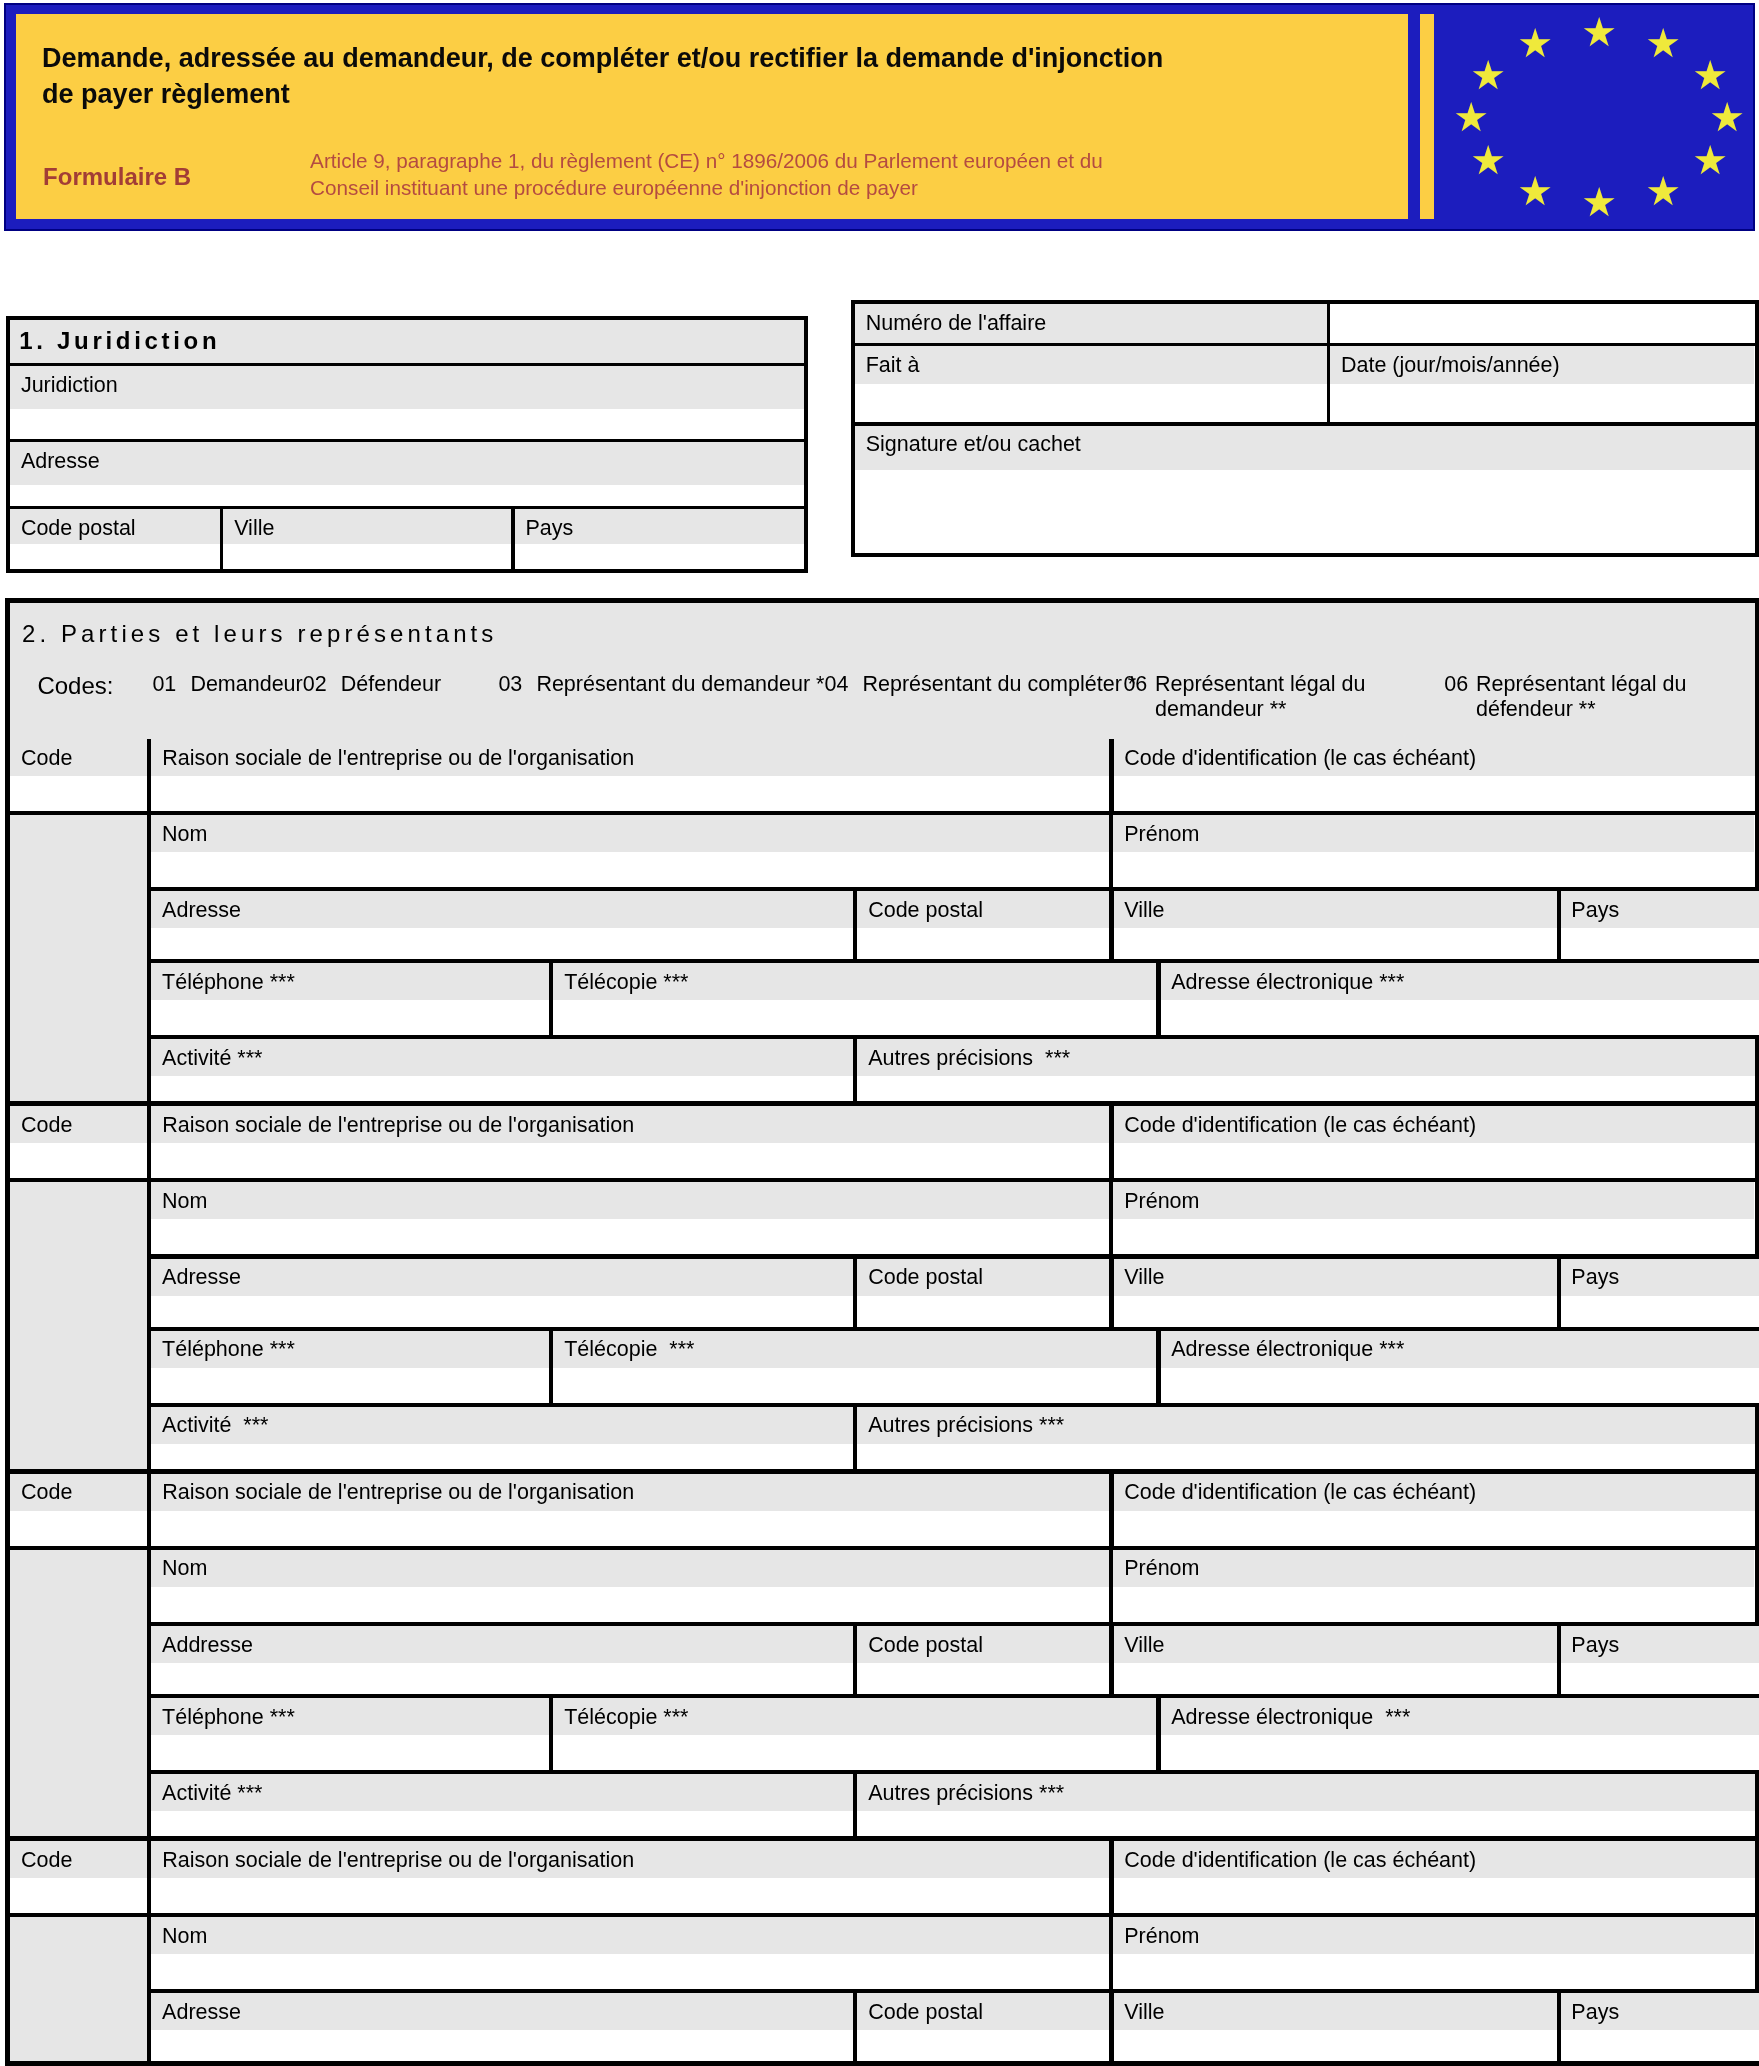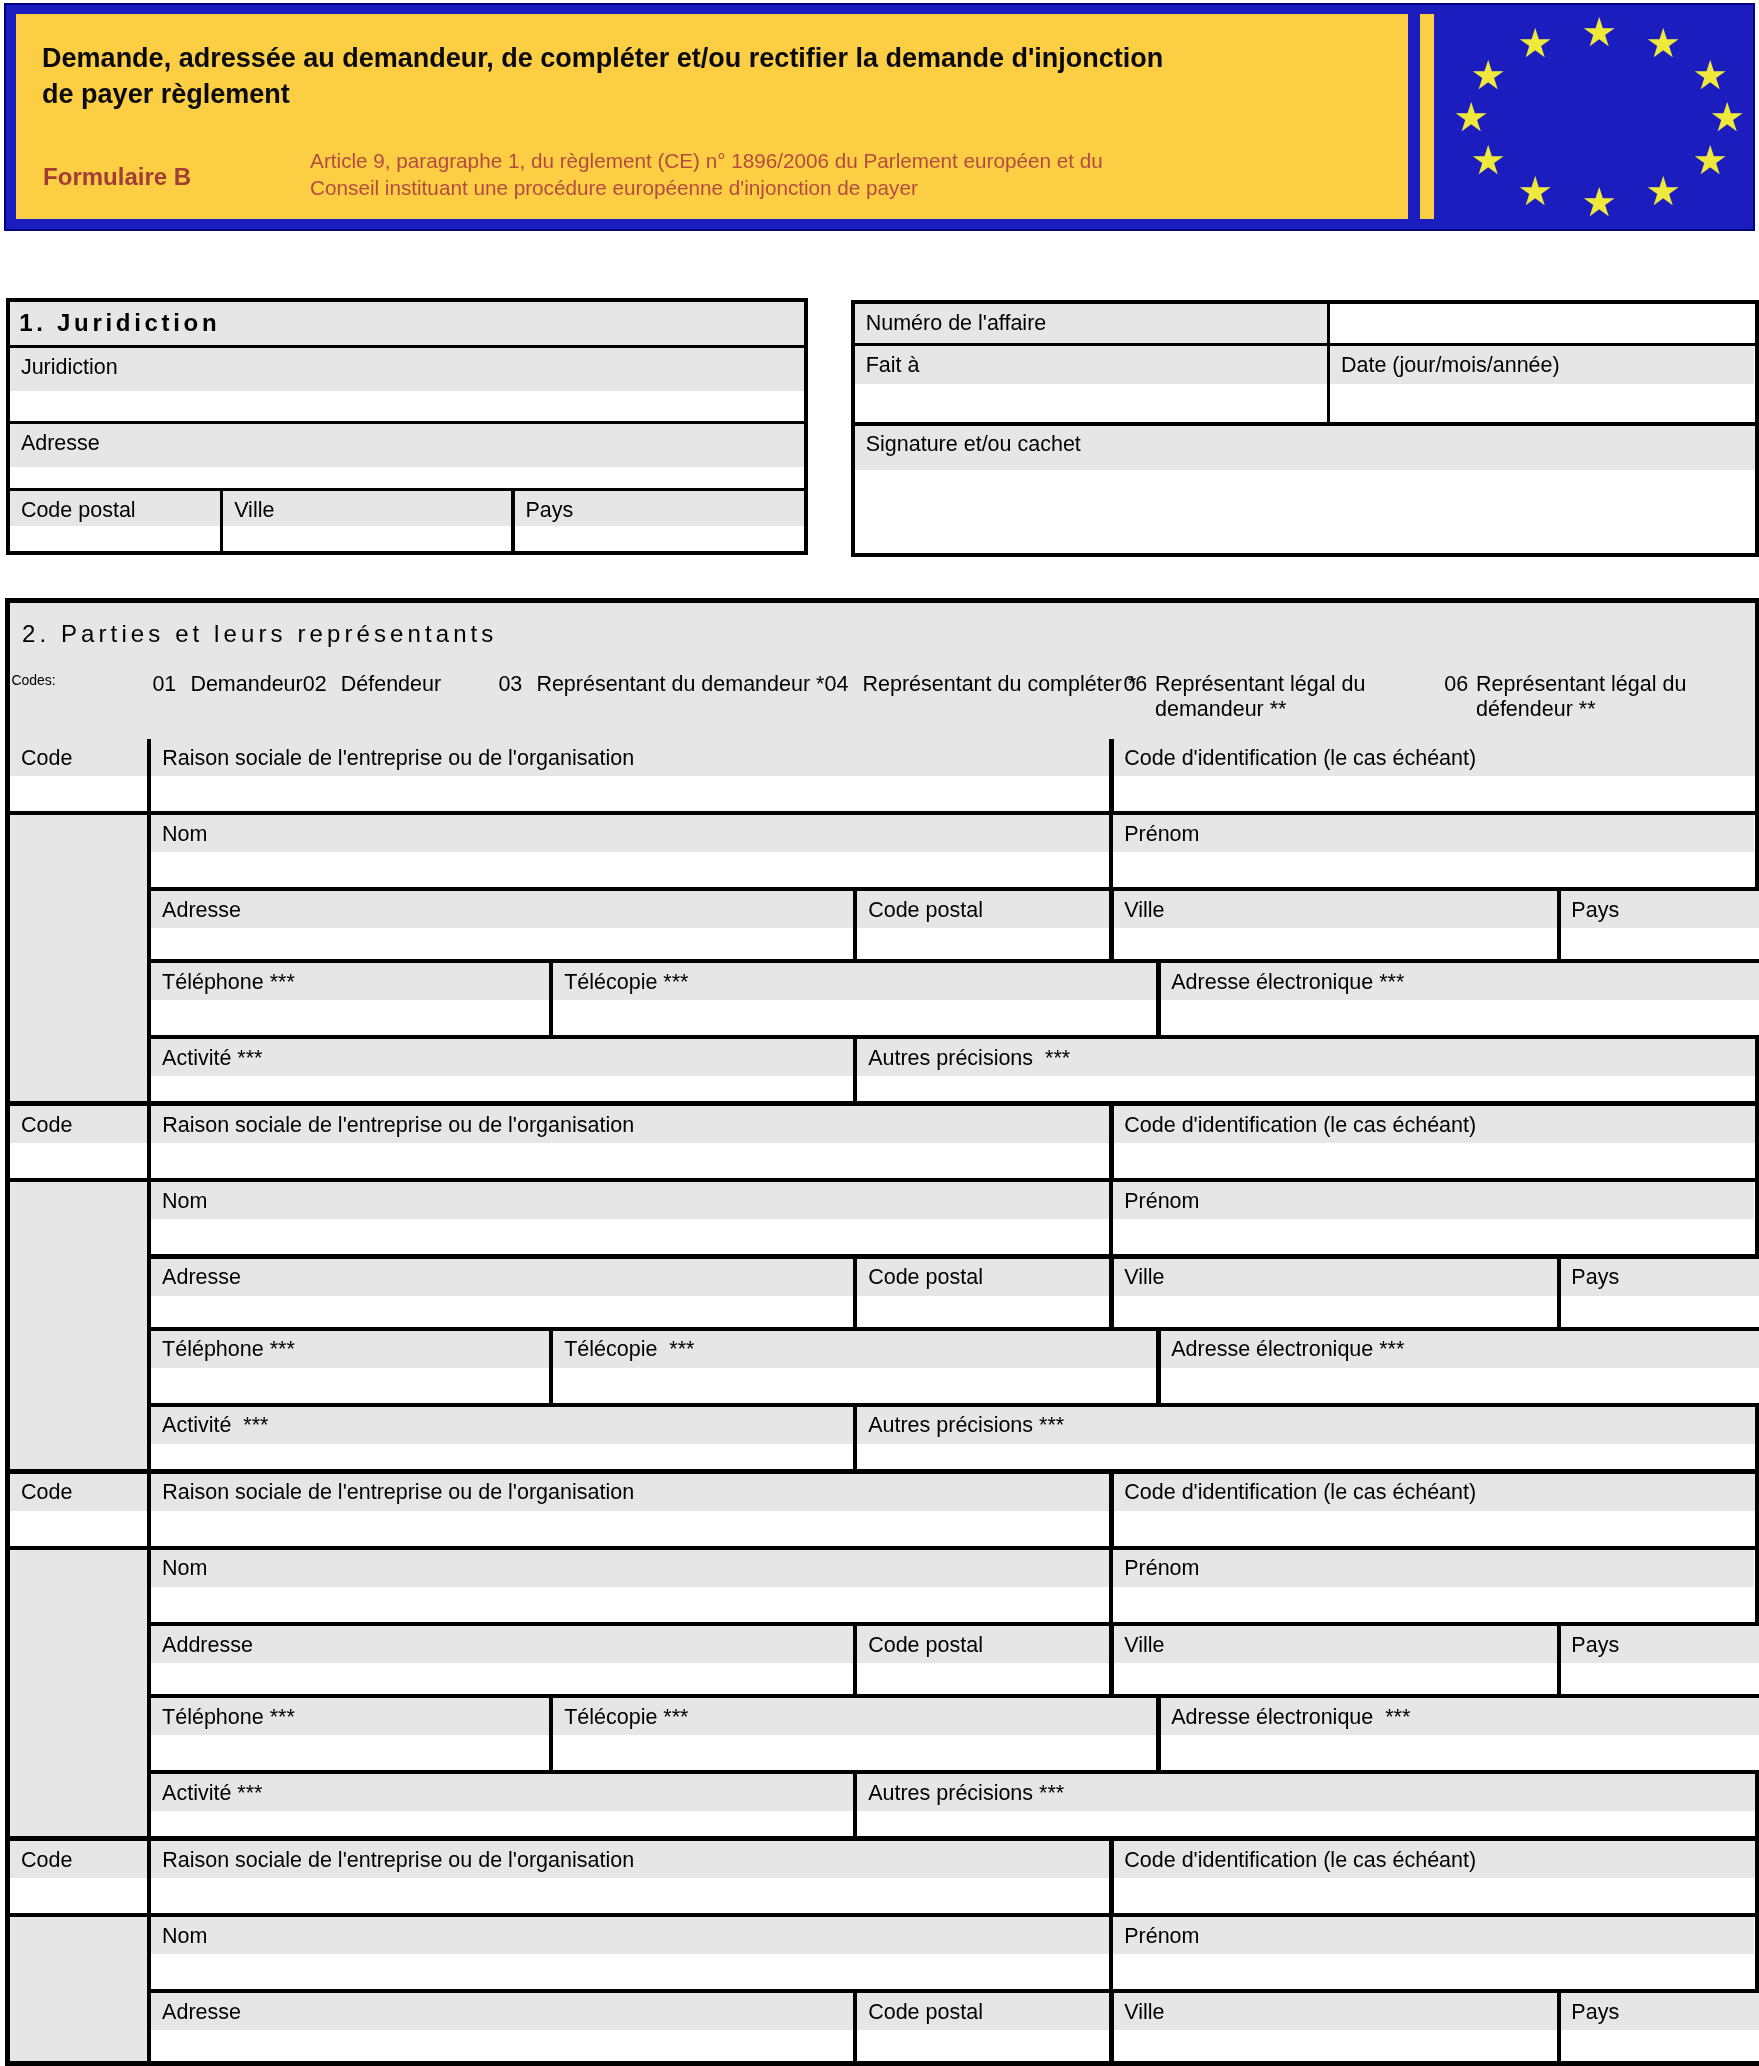--- a/index.html
+++ b/index.html
@@ -29,21 +29,21 @@
   .secbox{position:absolute;border:4.1px solid #000;background:#fff;box-sizing:border-box}
   .sec-title{font-size:24px;font-weight:bold;letter-spacing:3.7px;padding:7.4px 0 0 9px;white-space:pre}
   
   .wcp1{width:210px}.wvil1{width:288px}.wpay1{width:289px}
   
   .wnl{width:472px}.wnr{width:424px}
   
   #sec2{position:absolute;left:5.4px;top:598px;width:1755px;border:5px solid #000;background:#fff;box-sizing:border-box}
   #s2head{position:relative;height:136px;background:#e6e6e6}
   #s2title{position:absolute;left:11.6px;top:16.5px;font-size:24px;font-weight:normal;letter-spacing:4.1px;white-space:pre}
-  #codesLbl{position:absolute;left:1px;top:69px;font-size:14px}
+  #codesLbl{position:absolute;left:27px;top:69px;font-size:24px}
   .codecol{position:absolute;display:flex;row-gap:9px;font-size:21.5px}
   .codecol .crow{display:flex}
   .codecol .cnum{width:38px}
   #ccol1{left:142px;top:69px}
   #ccol2{left:488px;top:69px}
   #ccol3{left:1113px;top:69px}
   .pblock{border-bottom:5px solid #000}
   .wcode{width:137px}.wmain{width:958px}.wid{width:641px}
   .wadr{width:702px}.wcp{width:252px}.wvil{width:443px}.wpay{width:198px}
   .wtel{width:398px}.wfax{width:603px}.wml{width:737px}
@@ -74,21 +74,21 @@
   <span class="eu-star" style="left:1704px;top:157px">★</span>
   <span class="eu-star" style="left:1657px;top:188px">★</span>
   <span class="eu-star" style="left:1593px;top:199px">★</span>
   <span class="eu-star" style="left:1529px;top:188px">★</span>
   <span class="eu-star" style="left:1482px;top:157px">★</span>
   <span class="eu-star" style="left:1465px;top:114px">★</span>
   <span class="eu-star" style="left:1482px;top:72px">★</span>
   <span class="eu-star" style="left:1529px;top:40px">★</span>
 </div>
 
-<div class="secbox stk" style="left:6.2px;top:298px;width:802px;height:257px">
+<div class="secbox stk" style="left:6.2px;top:316px;width:802px;height:257px">
   <div class="g sec-title" style="height:39px">1. Juridiction</div>
   <div class="hr8"></div>
   <div class="g lbl" style="height:39px">Juridiction</div>
   <div class="w" style="height:33px"></div>
   <div class="hr8"></div>
   <div class="g lbl" style="height:39px">Adresse</div>
   <div class="w" style="height:23px"></div>
   <div class="hr8"></div>
   <div class="row" style="height:38px">
     <div class="g lbl wcp1">Code postal</div>

